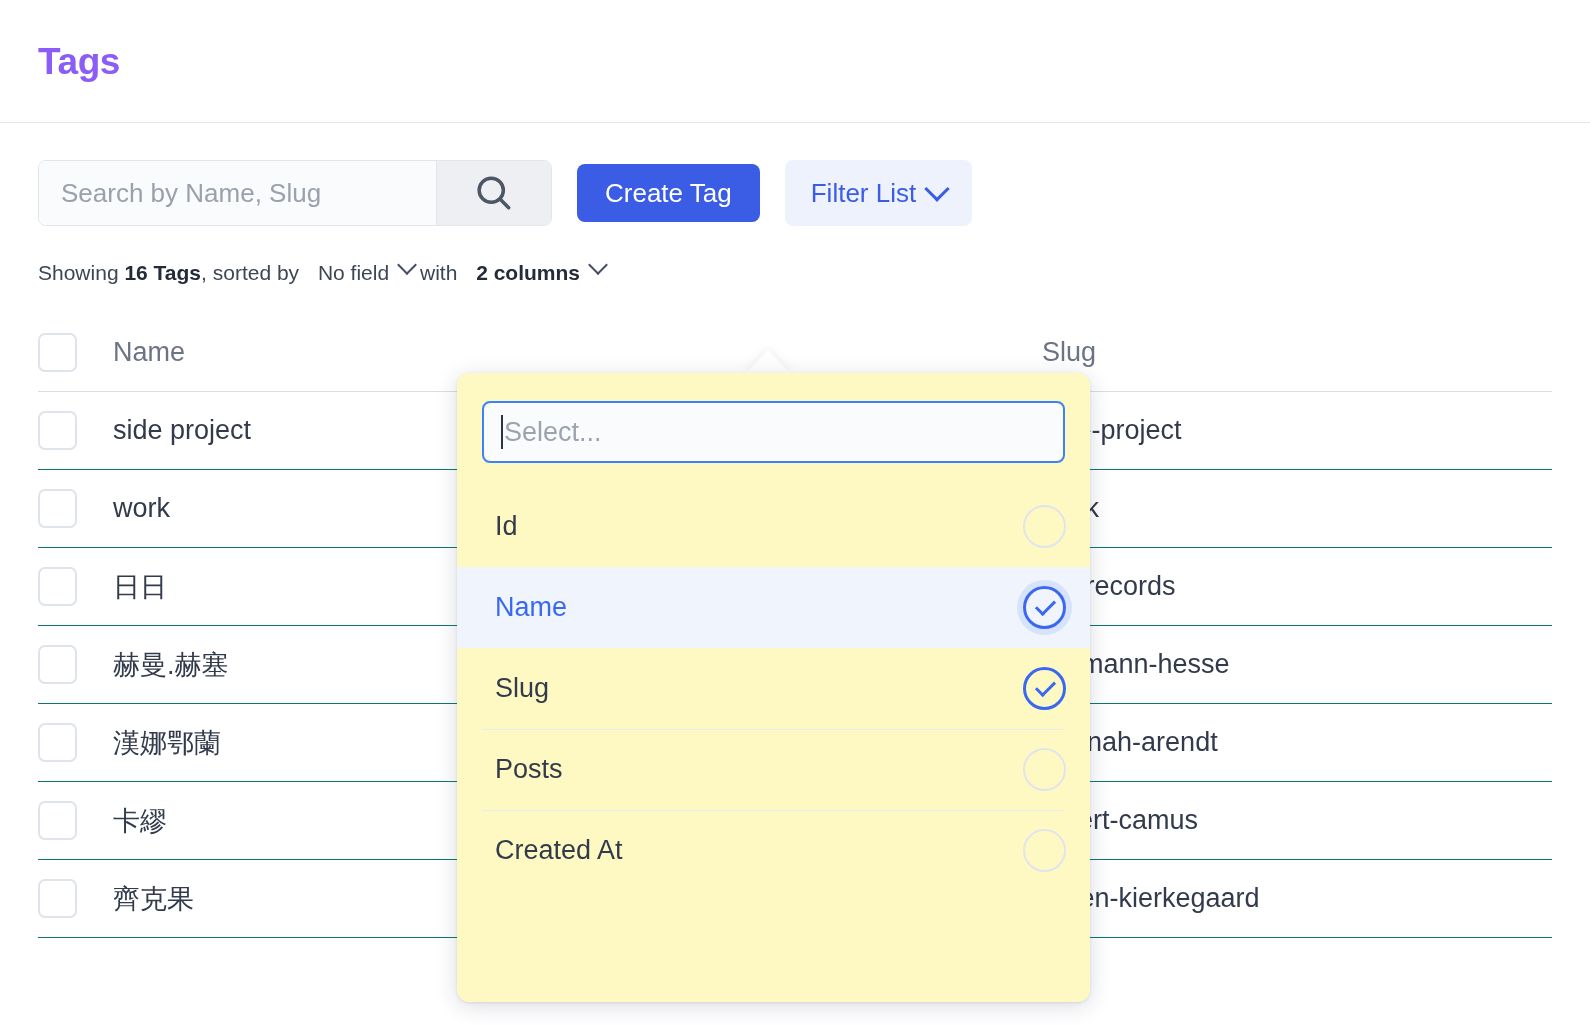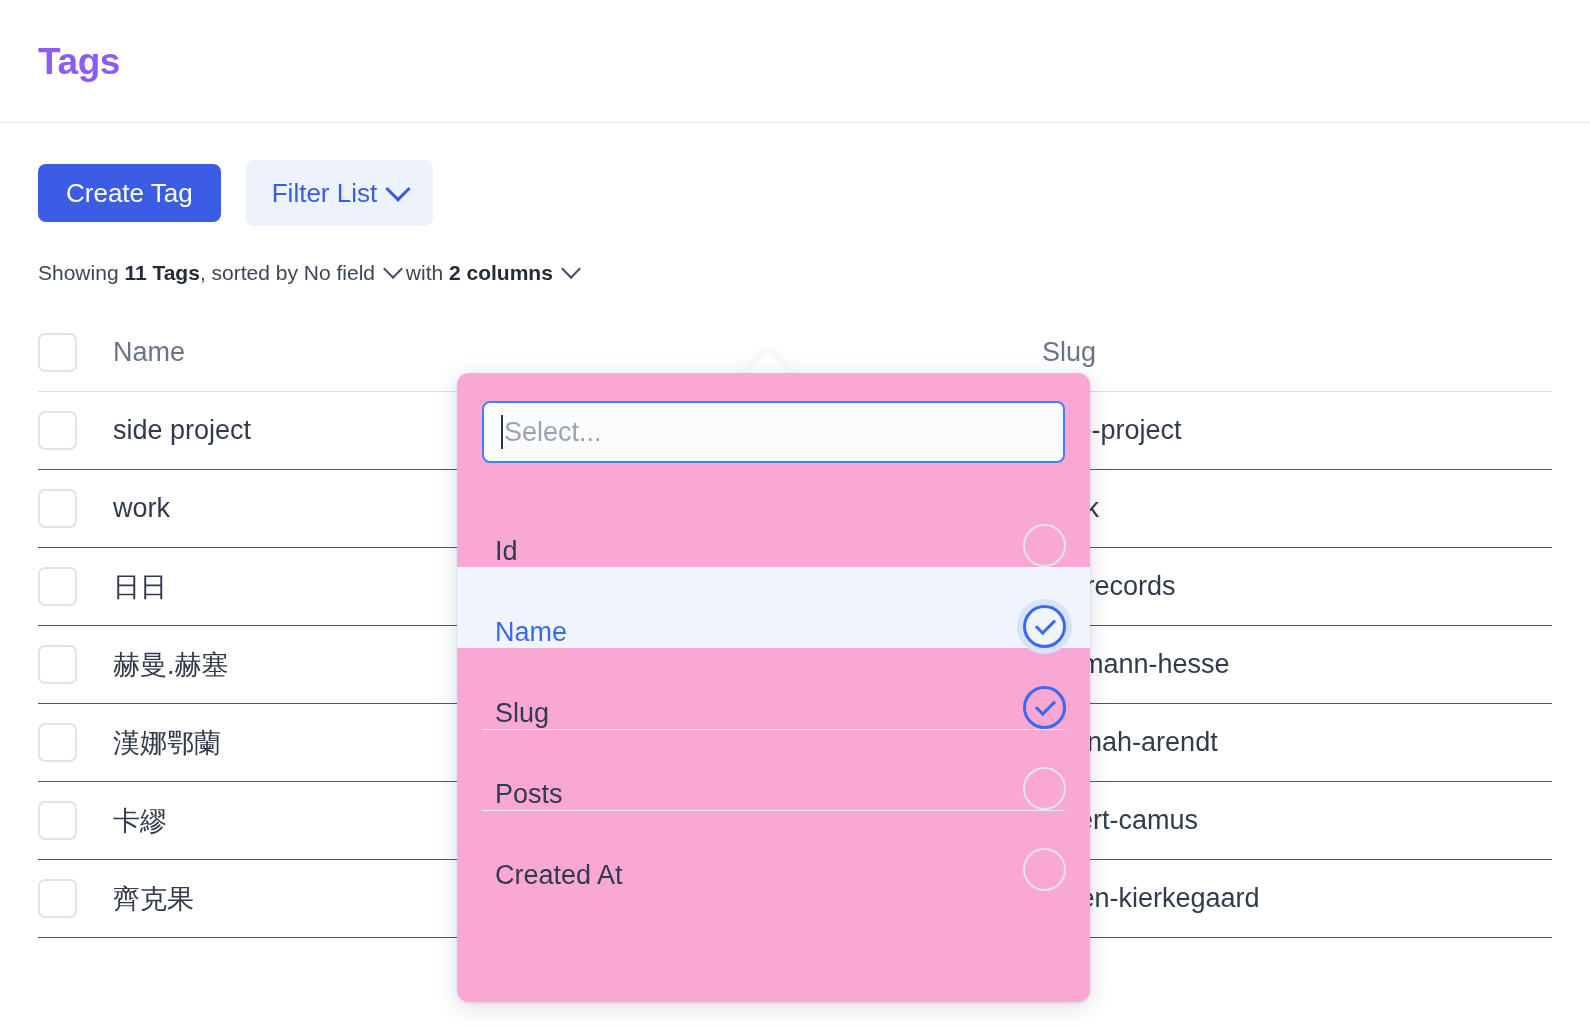--- a/index.html
+++ b/index.html
@@ -121,24 +121,25 @@
     font-size: 21px;
     color: #3c4654;
     display: flex;
     align-items: center;
     line-height: 1;
     white-space: pre;
   }
   .summary strong { font-weight: bold; color: #242c39; }
   .summary .sel {
     display: inline-flex;
-    align-items: center;
+    align-items: flex-start;
     gap: 11px;
     cursor: pointer;
     color: #3c4654;
+    margin-left: 13px;
   }
   .summary .chev-sm {
     display: inline-block;
     width: 12px;
     height: 12px;
     border-right: 2.6px solid #44506a;
     border-bottom: 2.6px solid #44506a;
     transform: translateY(-4px) rotate(45deg);
   }
 
@@ -187,21 +188,21 @@
     color: #6b7485;
   }
 
   
   .popover {
     position: absolute;
     left: 457px;
     top: 373px;
     width: 633px;
     height: 629px;
-    background: #f9a8d4;
+    background: #fef9c3;
     border-radius: 12px;
     box-shadow: 0 4px 22px rgba(23, 37, 68, 0.16), 0 1px 3px rgba(23, 37, 68, 0.10);
     box-sizing: border-box;
     overflow: hidden;
   }
   .pop-caret {
     position: absolute;
     left: 745px;
     top: 350px;
     width: 0;
@@ -238,21 +239,21 @@
     color: #2b3445;
     width: 100%;
     padding: 0;
   }
   .pop-search input::placeholder { color: #9ca3ae; opacity: 1; }
 
   .pop-list { margin-top: 23px; }
   .pop-item {
     height: 81px;
     display: flex;
-    align-items: flex-end;
+    align-items: center;
     padding: 0 24px 0 38px;
     box-sizing: border-box;
     cursor: pointer;
     position: relative;
   }
   .pop-item + .pop-item::before {
     content: "";
     position: absolute;
     left: 25px;
     right: 25px;
@@ -300,32 +301,43 @@
   }
 </style>
 </head>
 <body>
 
 <div class="page-header">
   <div class="page-title">Tags</div>
 </div>
 
 <div class="toolbar">
+  <div class="search-wrap">
+    <input class="search-input" type="text" placeholder="Search by Name, Slug" style="">
+    <button class="search-btn">
+      <span>
+        <svg width="44" height="44" viewBox="0 0 24 24" fill="none" stroke="#4d5665" stroke-width="1.9" stroke-linecap="round">
+          <circle cx="10.5" cy="10.5" r="6.6"></circle>
+          <line x1="15.4" y1="15.4" x2="20" y2="20"></line>
+        </svg>
+      </span>
+    </button>
+  </div>
 
   <button class="btn-primary">Create Tag</button>
 
   <button class="btn-soft">
     <span>Filter List</span>
     <span class="chev"></span>
   </button>
 </div>
 
 <div class="summary">
   <span>Showing </span>
-  <strong>11 Tags</strong>
+  <strong>16 Tags</strong>
   <span>, sorted by </span>
   <span class="sel">
     <span>No field</span>
     <span class="chev-sm"></span>
   </span>
   <span> with </span>
   <span class="sel">
     <strong>2 columns</strong>
     <span class="chev-sm"></span>
   </span>

